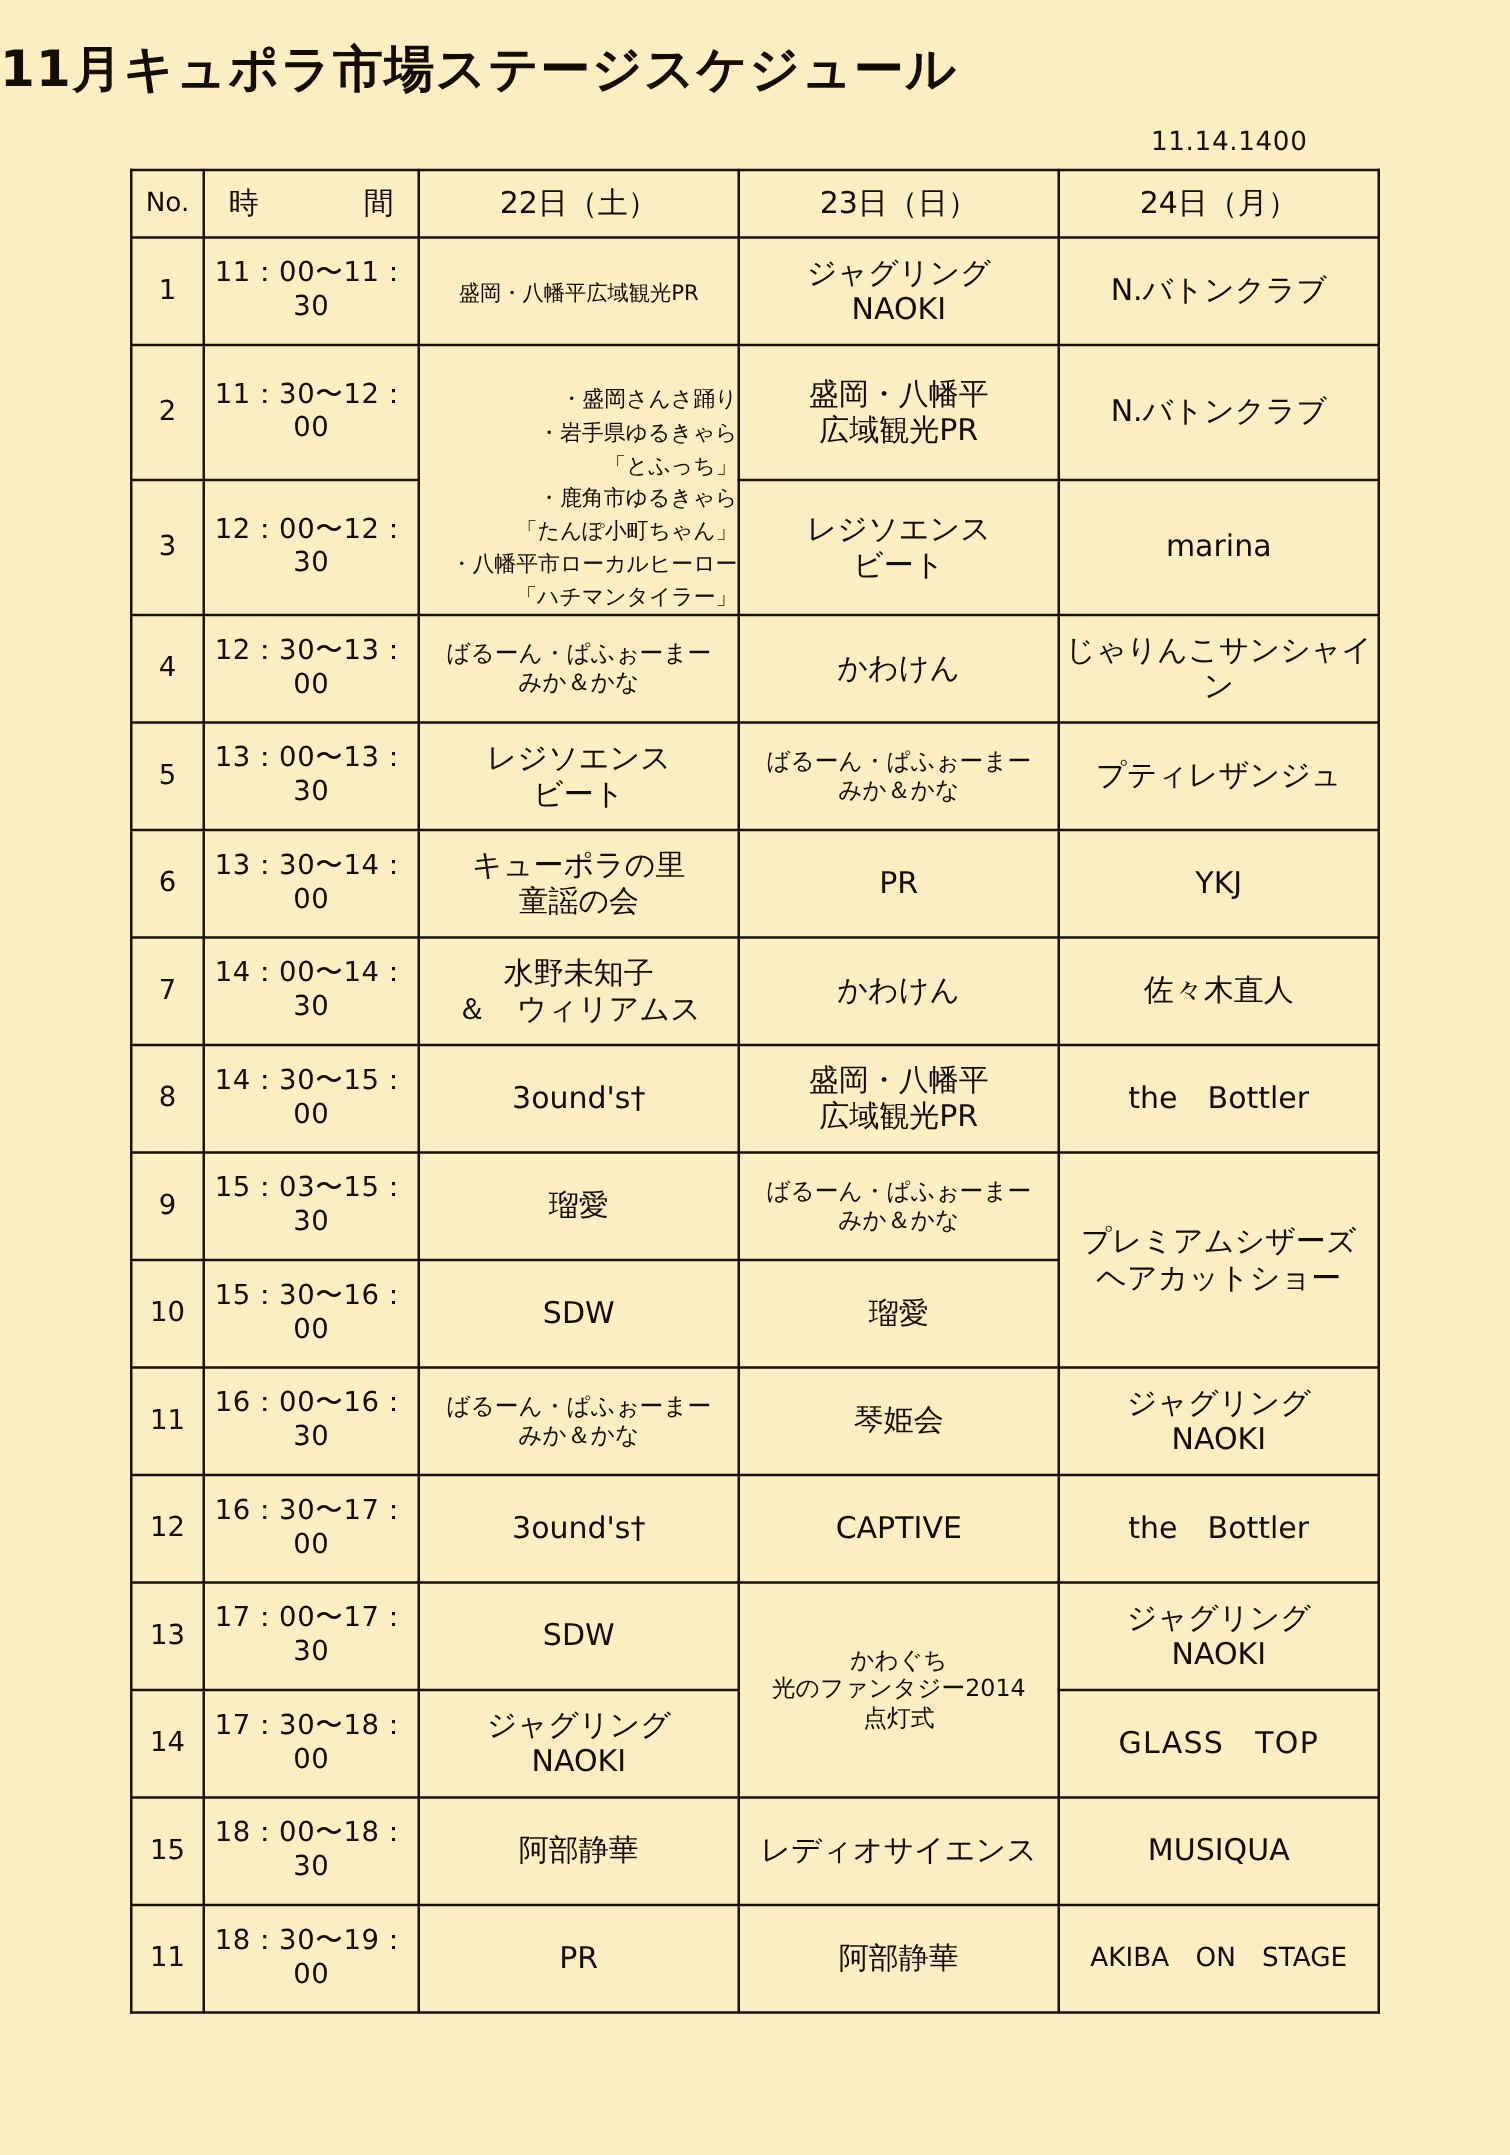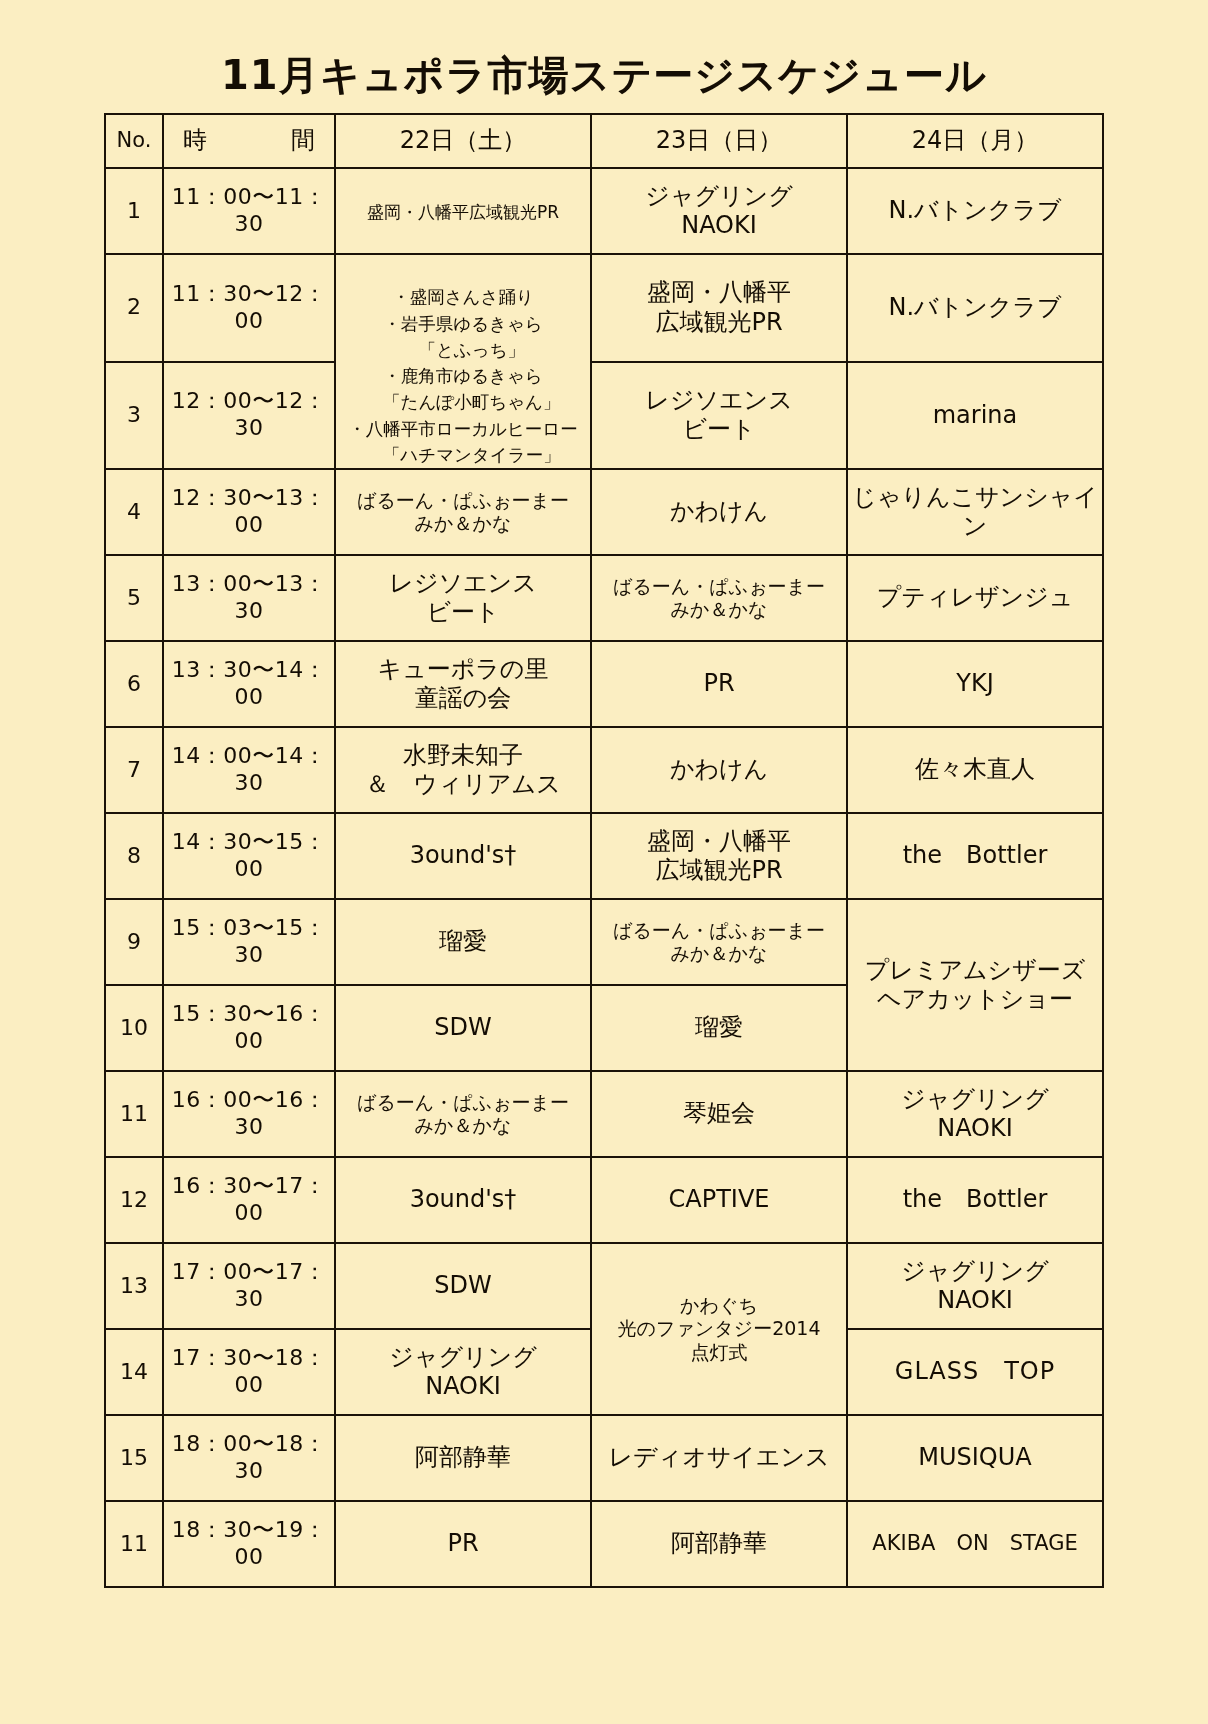--- a/index.html
+++ b/index.html
@@ -16,25 +16,24 @@
     overflow: hidden;
   }
   .page {
     width: 1208px;
     height: 1724px;
     box-sizing: border-box;
     padding: 0;
     position: relative;
   }
   .title {
-    text-align: center;
     font-size: 40px;
     font-weight: bold;
     letter-spacing: 1px;
-    padding-top: 48px;
+    padding-top: 28px;
     color: #140d04;
     font-family: "DejaVu Sans", "Liberation Sans", sans-serif;
   }
   .stamp {
     text-align: right;
     font-size: 21px;
     margin-top: 18px;
     padding-right: 162px;
     letter-spacing: 0.5px;
     color: #191008;
@@ -68,35 +67,36 @@
     height: 84px;
     font-size: 23px;
   }
   td.no-cell { font-size: 22px; }
   td.time-cell { font-size: 22px; letter-spacing: 0.5px; }
   td.day-cell { font-size: 24px; }
   .small { font-size: 17px; line-height: 1.42; }
   .cell-lines { display: block; text-align: center; }
   .cell-lines span { display: block; }
   .left-block {
-    text-align: center;
+    text-align: right;
     padding-left: 10px;
     font-size: 17.5px;
     line-height: 1.5;
   }
   .left-block span { display: block; white-space: nowrap; }
   .mid { font-size: 19px; }
   .lat { letter-spacing: 1px; }
 </style>
 </head>
 <body>
 
 <div class="page">
 
   <div class="title">11月キュポラ市場ステージスケジュール</div>
+  <div class="stamp">11.14.1400</div>
 
   <table class="schedule">
     <colgroup>
       <col class="c-no">
         <col class="c-time">
         <col class="c-day">
         <col class="c-day">
         <col class="c-day">
     </colgroup>
     <thead>

